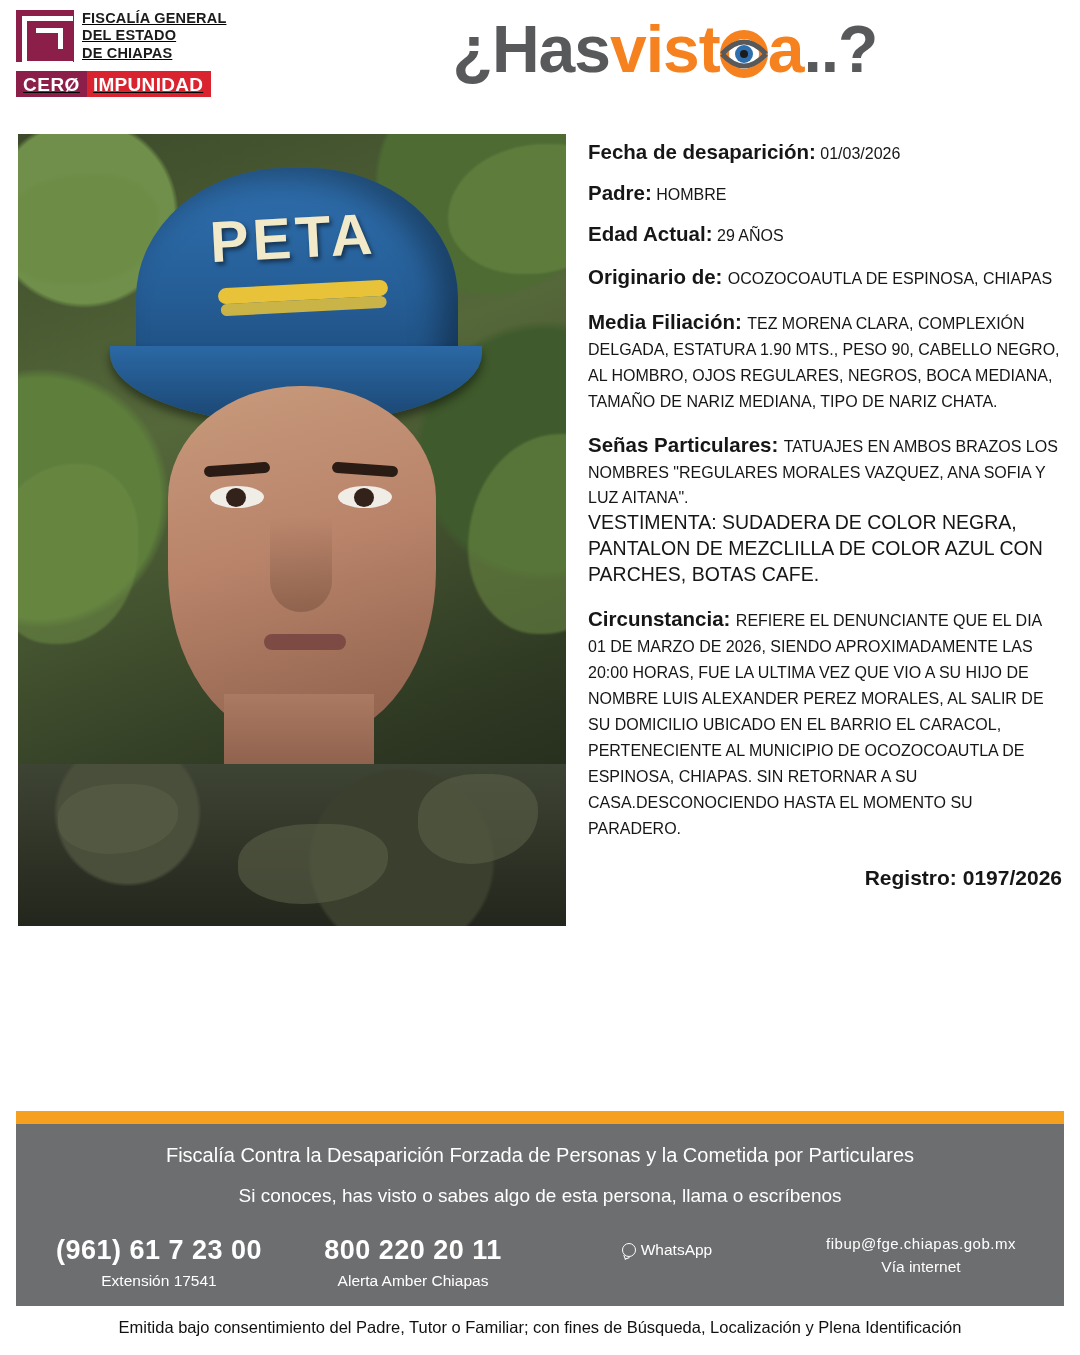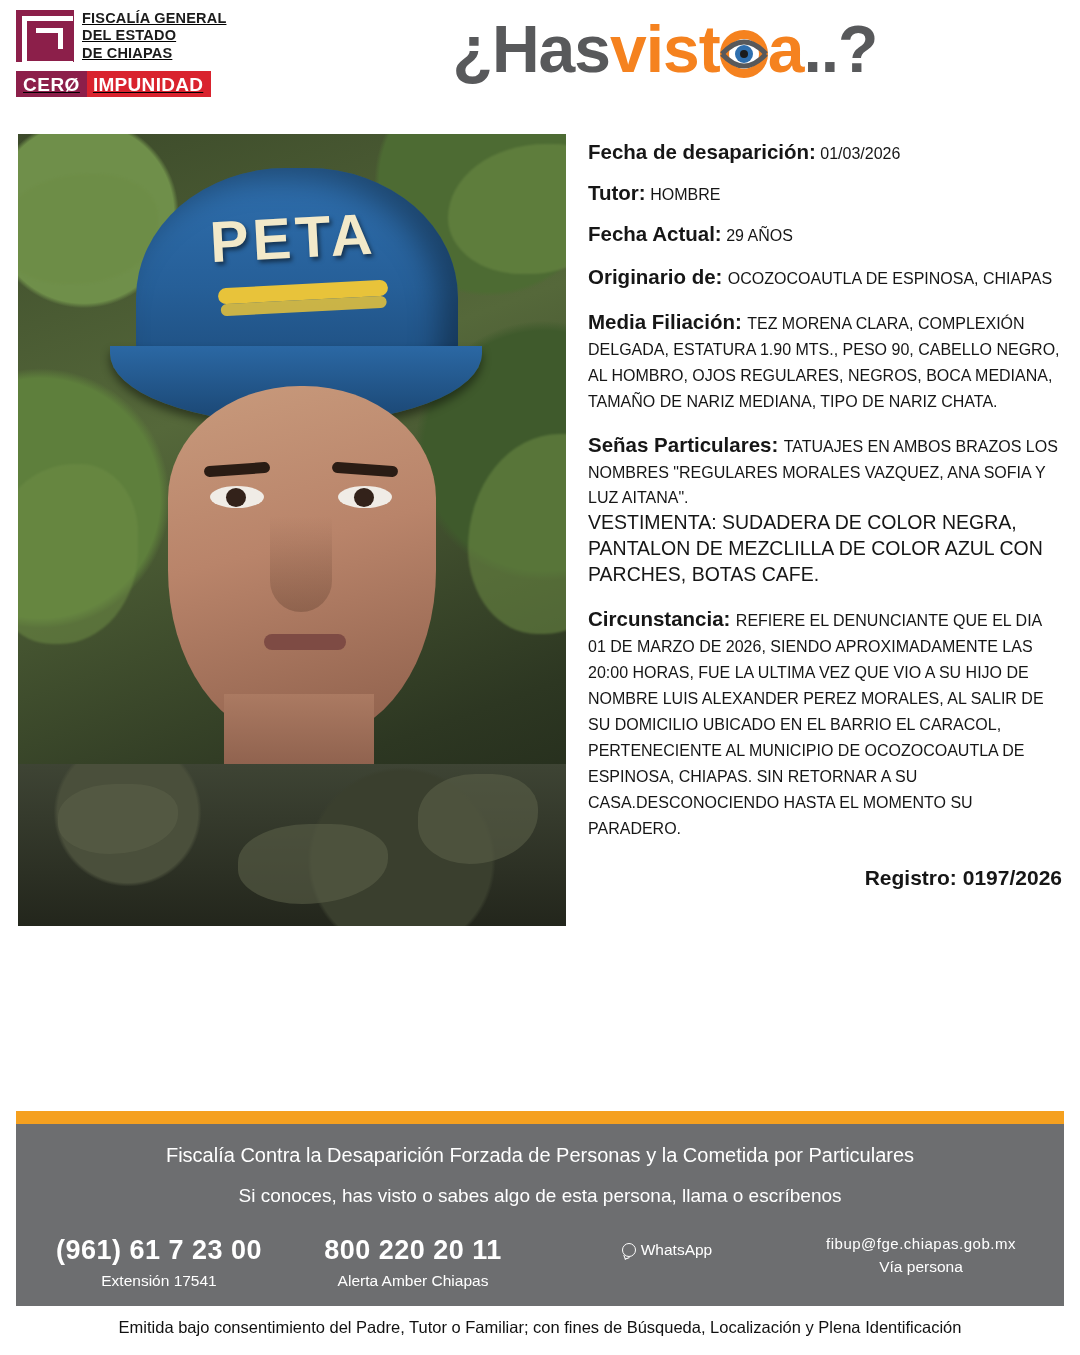--- a/index.html
+++ b/index.html
@@ -442,26 +442,26 @@
     </div>
 
     <div class="details">
 
       <div class="row">
         <span class="lbl">Fecha de desaparición:</span>
         <span class="val">01/03/2026</span>
       </div>
 
       <div class="row">
-        <span class="lbl">Tutor:</span>
+        <span class="lbl">Padre:</span>
         <span class="val">HOMBRE</span>
       </div>
 
       <div class="row">
-        <span class="lbl">Fecha Actual:</span>
+        <span class="lbl">Edad Actual:</span>
         <span class="val">29 AÑOS</span>
       </div>
 
       <div class="row just">
         <span class="lbl">Originario de:</span>
         <span class="val">OCOZOCOAUTLA DE ESPINOSA, CHIAPAS</span>
       </div>
 
       <div class="row just">
         <span class="lbl">Media Filiación:</span>
@@ -499,20 +499,20 @@
         </div>
         <div class="contact">
           <div class="big">800 220 20 11</div>
           <div class="sub">Alerta Amber Chiapas</div>
         </div>
         <div class="contact">
           <div class="sub"><span class="wa-ico"></span><span>WhatsApp</span></div>
         </div>
         <div class="contact">
           <div class="big mail">fibup@fge.chiapas.gob.mx</div>
-          <div class="sub">Vía persona</div>
+          <div class="sub">Vía internet</div>
         </div>
       </div>
     </div>
     <div class="legal">Emitida bajo consentimiento del Padre, Tutor o Familiar; con fines de Búsqueda, Localización y Plena Identificación</div>
   </div>
 
 </div>
 
 </body></html>

